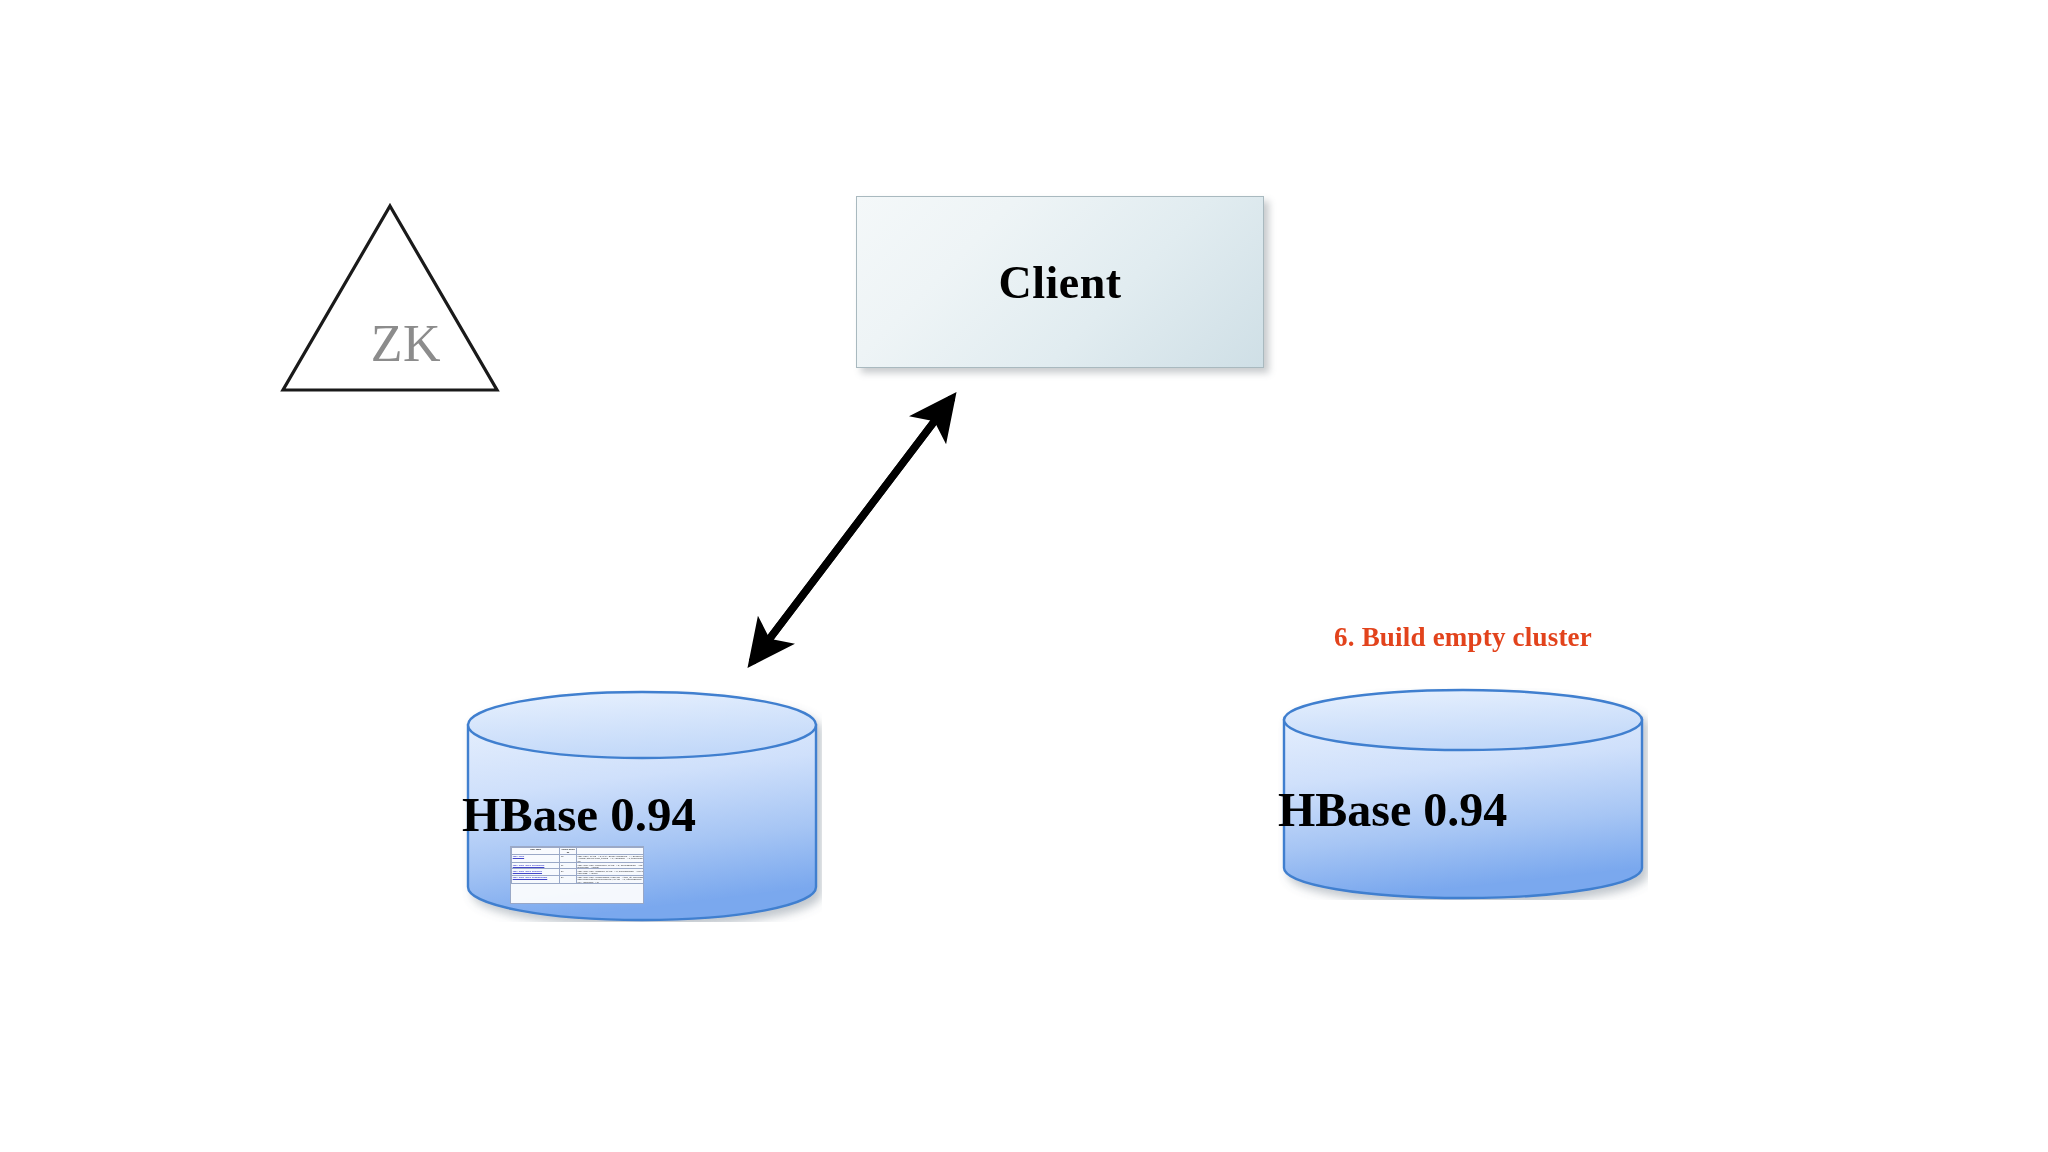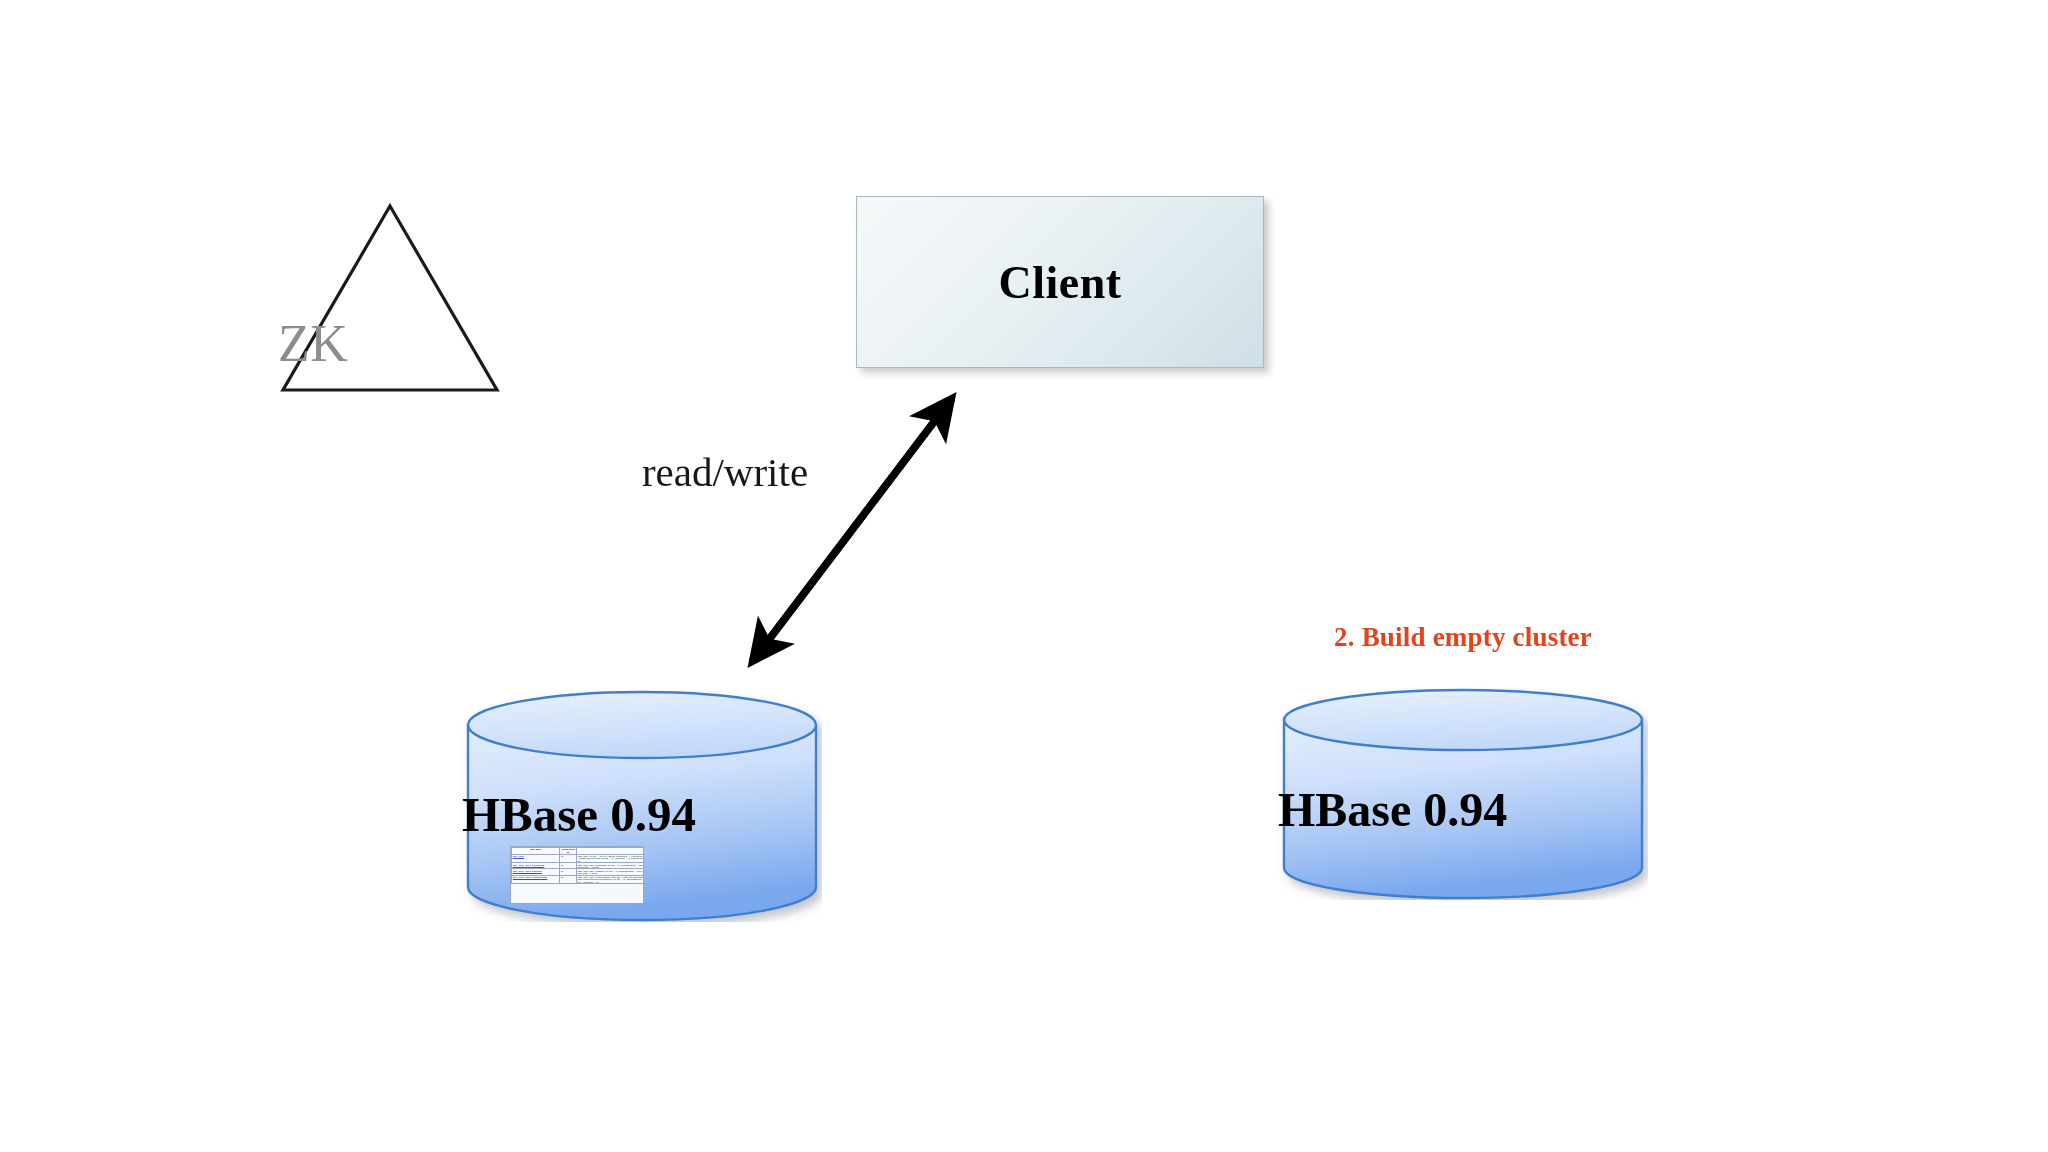--- a/index.html
+++ b/index.html
@@ -26,24 +26,24 @@
   .zk-node {
     position: absolute;
     left: 278px;
     top: 198px;
     width: 224px;
     height: 200px;
   }
   .zk-node svg { display: block; width: 224px; height: 200px; }
   .zk-label {
     position: absolute;
-    left: 0;
+    left: 16px;
     top: 120px;
     width: 224px;
-    text-align: left;
+    text-align: center;
     font-size: 52px;
     font-weight: 400;
     color: #8c8c8c;
     letter-spacing: 0.5px;
     line-height: 1;
   }
 
   
   .client-box {
     position: absolute;
@@ -199,21 +199,20 @@
           <path d="M0,0.4 L6.4,3.5 L0,6.6 L1.5,3.5 Z" fill="#000000"></path>
         </marker>
         <marker id="ah-down" markerWidth="7" markerHeight="7" refX="5.4" refY="3.5" orient="auto" markerUnits="strokeWidth">
           <path d="M0,0.4 L6.4,3.5 L0,6.6 L1.5,3.5 Z" fill="#000000"></path>
         </marker>
       </defs>
       <line x1="252" y1="28" x2="52" y2="292" stroke="#000000" stroke-width="7.5" marker-end="url(#ah-down)"></line>
       <line x1="52" y1="292" x2="252" y2="28" stroke="#000000" stroke-width="7.5" marker-end="url(#ah-up)"></line>
     </svg>
   </div>
-  <div class="rw-label">read/write</div>
 
   <div class="cyl" id="cyl-left">
     <div class="cyl-body">
       <svg viewBox="0 0 360 232" preserveAspectRatio="none" xmlns="http://www.w3.org/2000/svg">
         <defs>
           <linearGradient id="cylGradL" x1="0%" y1="0%" x2="22%" y2="100%">
             <stop offset="0%" stop-color="#e4eefd"></stop>
             <stop offset="35%" stop-color="#cfe0fb"></stop>
             <stop offset="70%" stop-color="#a6c5f4"></stop>
             <stop offset="100%" stop-color="#7aa8ee"></stop>
@@ -262,21 +261,21 @@
         </tr>
         <tr>
           <td class="rt-c1"><span class="rt-link">edge_score_index_newsmessages</span></td>
           <td class="rt-c2 rt-num">50</td>
           <td class="rt-c3 rt-desc">'edge_score_index_newsmessages', {METHOD =&gt; 'table_att', coprocessor$1 =&gt; 'hdfs://hbasecluster/lib/coprocessor.jar'}, {NAME =&gt; 'd', COMPRESSION =&gt; 'SNAPPY', VERSIONS =&gt; '1'}</td>
         </tr>
       </tbody>
     </table>
   </div>
 
-  <div class="build-note">2. Build empty cluster</div>
+  <div class="build-note">6. Build empty cluster</div>
 
   <div class="cyl" id="cyl-right">
     <div class="cyl-body">
       <svg viewBox="0 0 370 212" preserveAspectRatio="none" xmlns="http://www.w3.org/2000/svg">
         <defs>
           <linearGradient id="cylGradR" x1="0%" y1="0%" x2="22%" y2="100%">
             <stop offset="0%" stop-color="#e4eefd"></stop>
             <stop offset="35%" stop-color="#cfe0fb"></stop>
             <stop offset="70%" stop-color="#a6c5f4"></stop>
             <stop offset="100%" stop-color="#7aa8ee"></stop>

